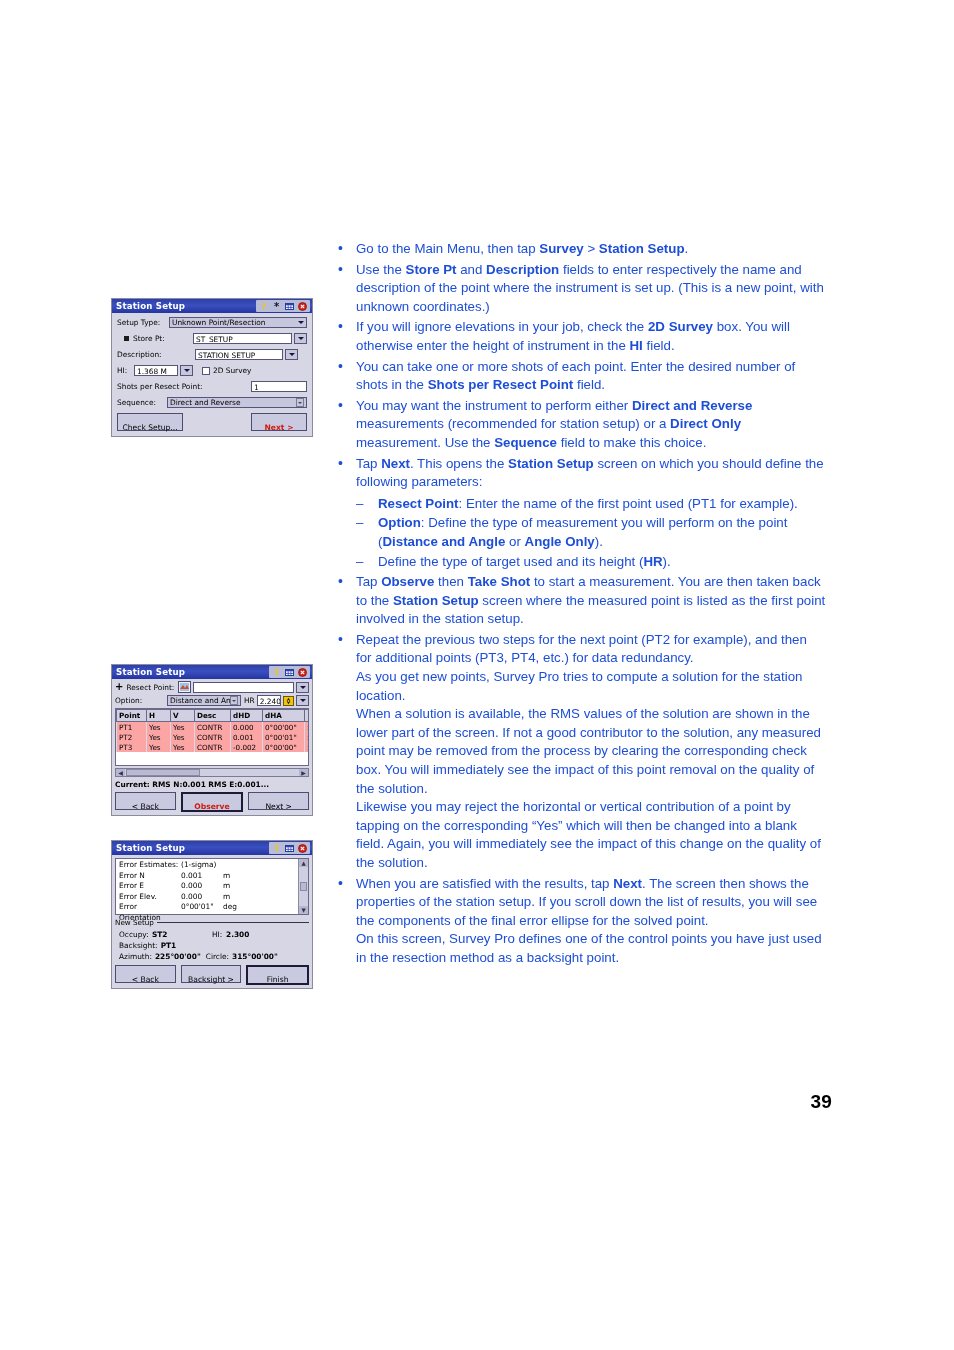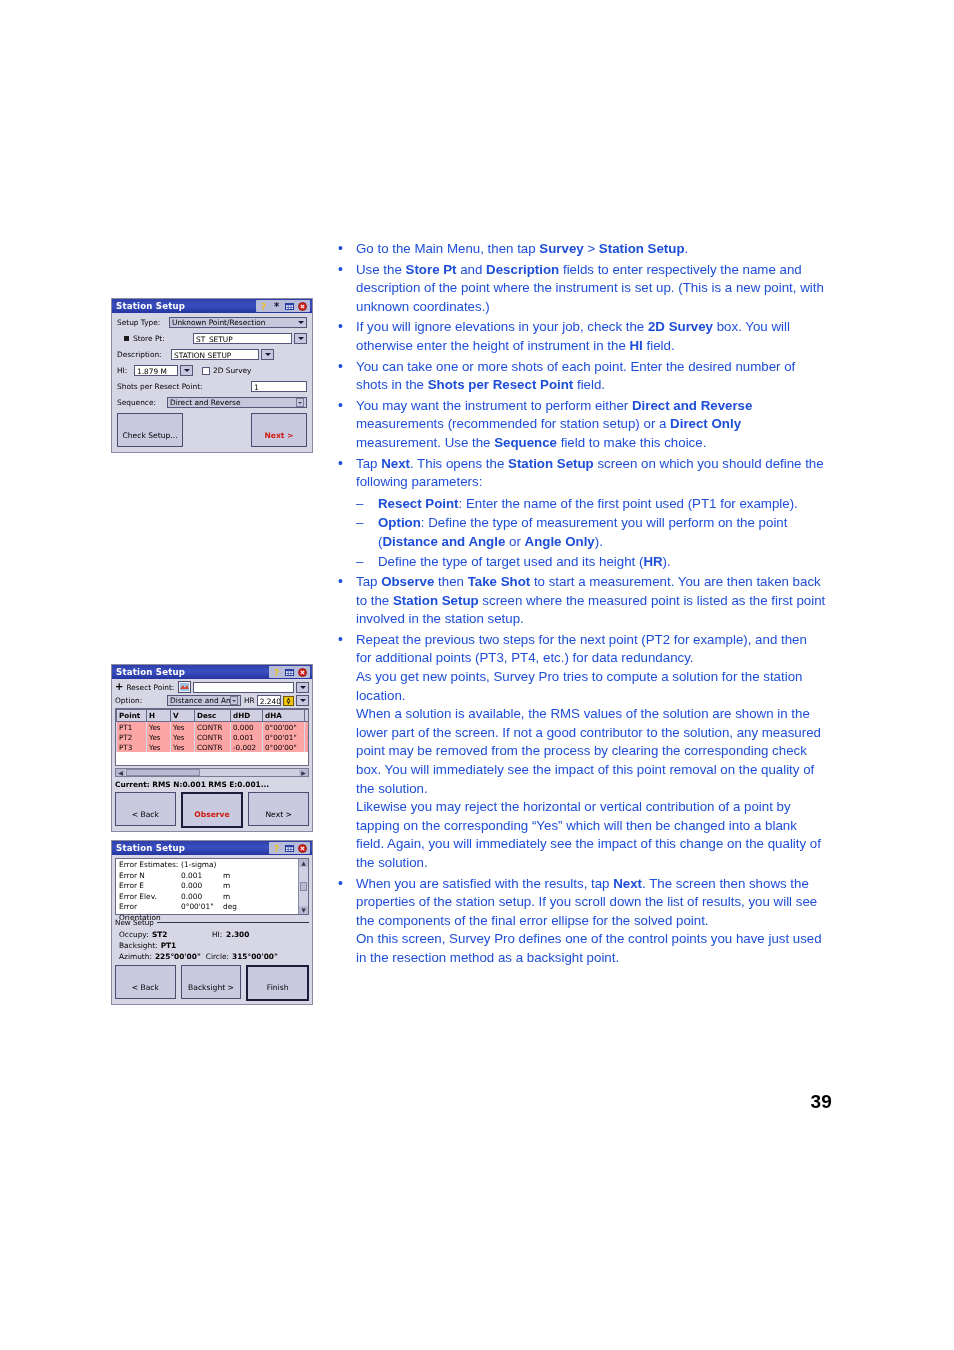--- a/index.html
+++ b/index.html
@@ -195,21 +195,21 @@
     flex: 0 0 auto;
   }
   .btn {
     background: #c9c9e0;
     border: 1px solid #4c4c70;
     box-sizing: border-box;
     height: 13px;
     line-height: 11px;
     text-align: center;
     font-size: 7.6px;
-    padding: 16px 2px;
+    padding: 8px 2px;
     white-space: nowrap;
   }
   .btn-accent { color: #d01a10; font-weight: bold; }
   .btn-strong { border: 2px solid #1c1c3a; line-height: 9px; }
 
   
   #shot1 .body-pane { padding: 4px 5px 5px 5px; }
   #shot1 .row { margin-bottom: 5px; }
 
   
@@ -398,30 +398,30 @@
     <div class="row">
       <span class="radio-sq" style="margin-left:7px"></span>
       <span class="lbl" style="width:60px">Store Pt:</span>
       <span class="field" style="flex:1">ST_SETUP</span>
       <span class="dd-btn">
           <span class="caret"></span>
         </span>
     </div>
 
     <div class="row">
-      <span class="lbl" style="width:54px">Description:</span>
+      <span class="lbl" style="width:78px">Description:</span>
       <span class="field" style="width:88px">STATION SETUP</span>
       <span class="dd-btn">
           <span class="caret"></span>
         </span>
     </div>
 
     <div class="row">
       <span class="lbl" style="width:17px">HI:</span>
-      <span class="field" style="width:44px">1.879 M</span>
+      <span class="field" style="width:44px">1.368 M</span>
       <span class="dd-btn">
           <span class="caret"></span>
         </span>
       <span class="chk" style="margin-left:9px"></span>
       <span class="lbl">2D Survey</span>
     </div>
 
     <div class="row">
       <span class="lbl" style="flex:1">Shots per Resect Point:</span>
       <span class="field" style="width:56px">1</span>

